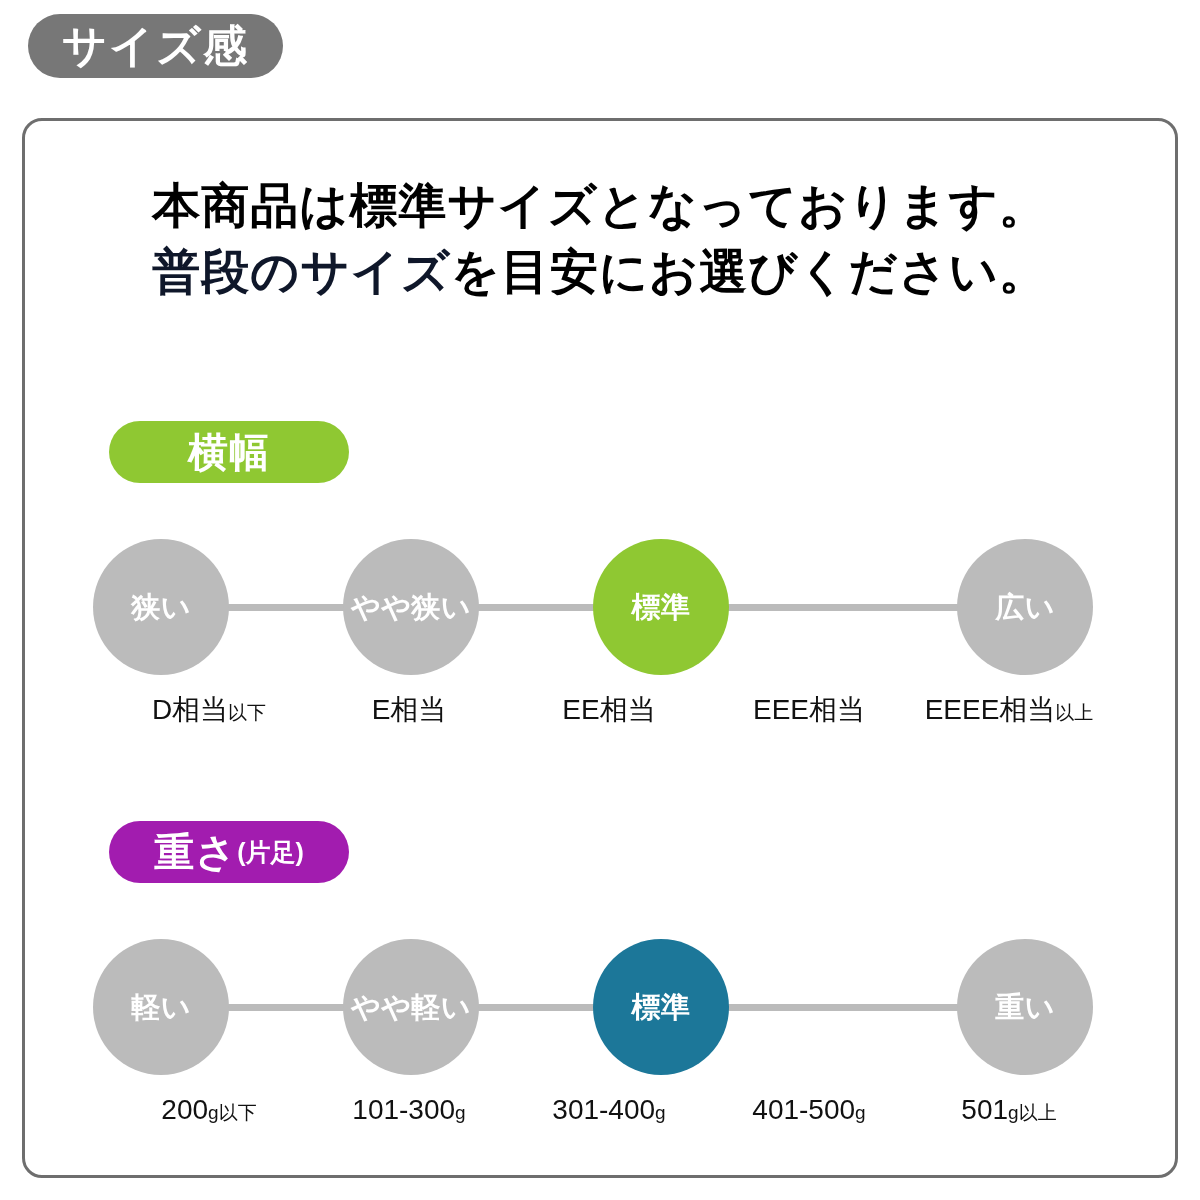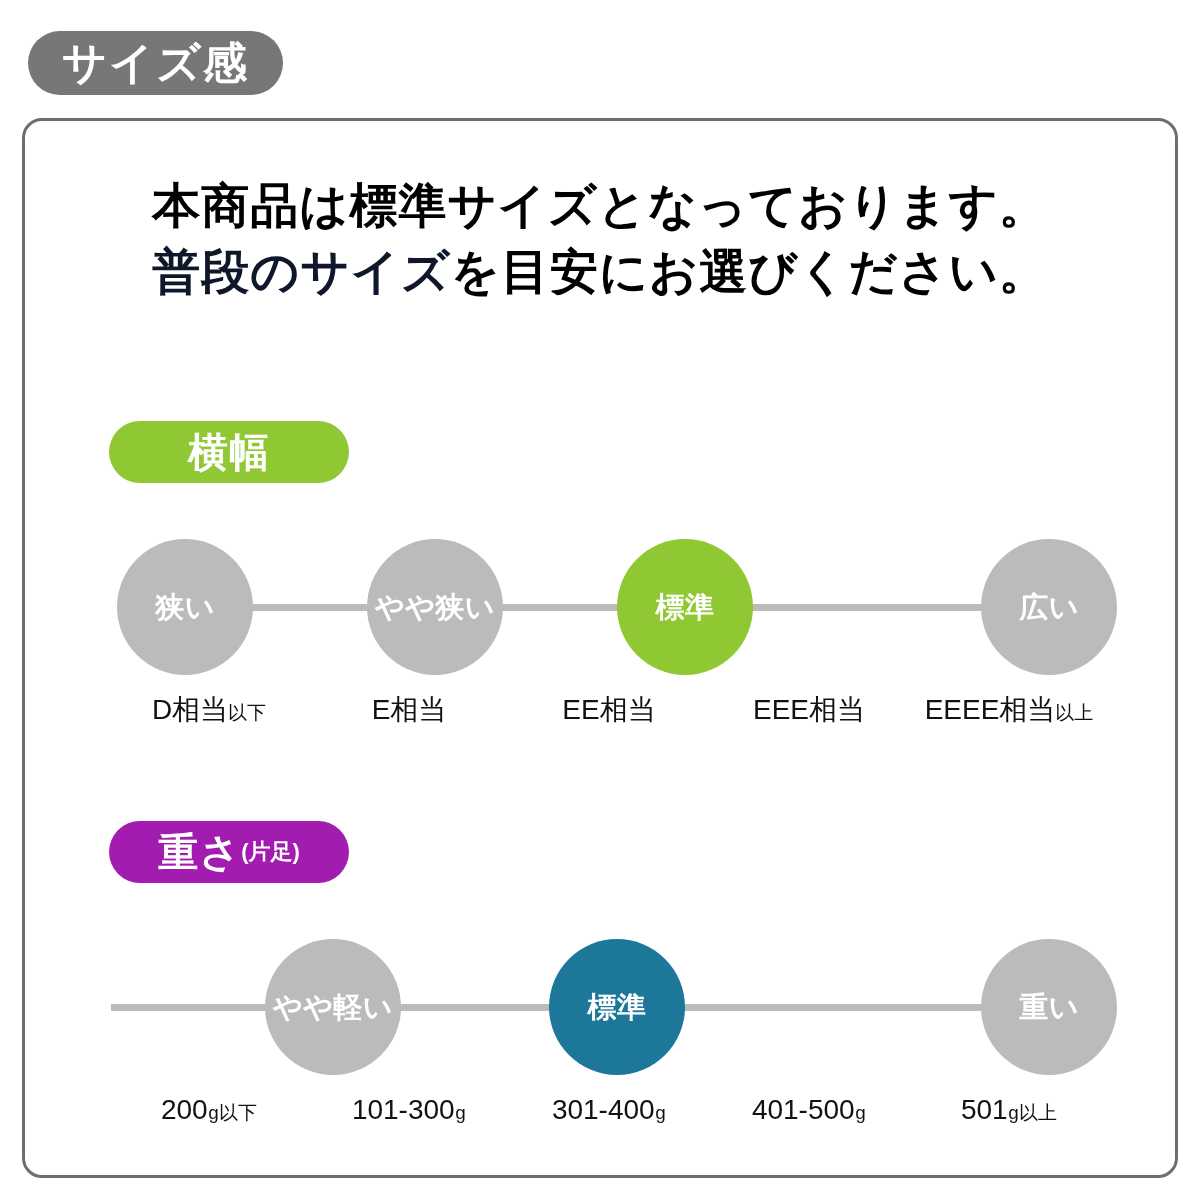--- a/index.html
+++ b/index.html
@@ -16,21 +16,21 @@
     position: relative;
     width: 1200px;
     height: 1200px;
     background: #ffffff;
   }
 
   
   .header-badge {
     position: absolute;
     left: 28px;
-    top: 31px;
+    top: 14px;
     height: 64px;
     padding: 0 34px;
     background: #777777;
     border-radius: 34px;
     display: flex;
     align-items: center;
     justify-content: center;
   }
   .header-badge-label {
     color: #ffffff;
@@ -91,29 +91,29 @@
   .section-badge.blue  { background: #a21caf; }
   .section-badge-label {
     color: #ffffff;
     font-size: 40px;
     font-weight: 700;
     letter-spacing: 1px;
     line-height: 62px;
   }
   .section-badge-sub {
     color: #ffffff;
-    font-size: 22px;
+    font-size: 25px;
     font-weight: 700;
     line-height: 62px;
   }
 
   
   .scale {
     position: absolute;
-    left: 92px;
+    left: 68px;
     top: 118px;
     width: 1000px;
     height: 136px;
     display: flex;
     align-items: center;
     justify-content: space-between;
   }
   .connector {
     flex: 1 1 auto;
     height: 7px;
@@ -155,21 +155,21 @@
   }
   .caption {
     flex: 0 0 200px;
     text-align: center;
     color: #111111;
     font-size: 28px;
     font-weight: 400;
     white-space: nowrap;
     line-height: 1;
   }
-  .caption-sub { font-size: 19px; font-family: Liberation Mono, monospace; }
+  .caption-sub { font-size: 19px; }
 </style>
 </head>
 <body>
 
 <div class="page">
 
   <div class="header-badge">
     <span class="header-badge-label">サイズ感</span>
   </div>
 
@@ -217,20 +217,23 @@
     </div>
 
     <div class="section section-weight">
 
       <div class="section-badge blue">
         <span class="section-badge-label">重さ</span>
         <span class="section-badge-sub">(片足)</span>
       </div>
 
       <div class="scale">
+        <div class="node">
+          <span class="node-label">軽い</span>
+        </div>
         <div class="connector"></div>
         <div class="node">
           <span class="node-label">やや軽い</span>
         </div>
         <div class="connector"></div>
         <div class="node active-blue">
           <span class="node-label">標準</span>
         </div>
         <div class="connector"></div>
         <div class="connector"></div>

